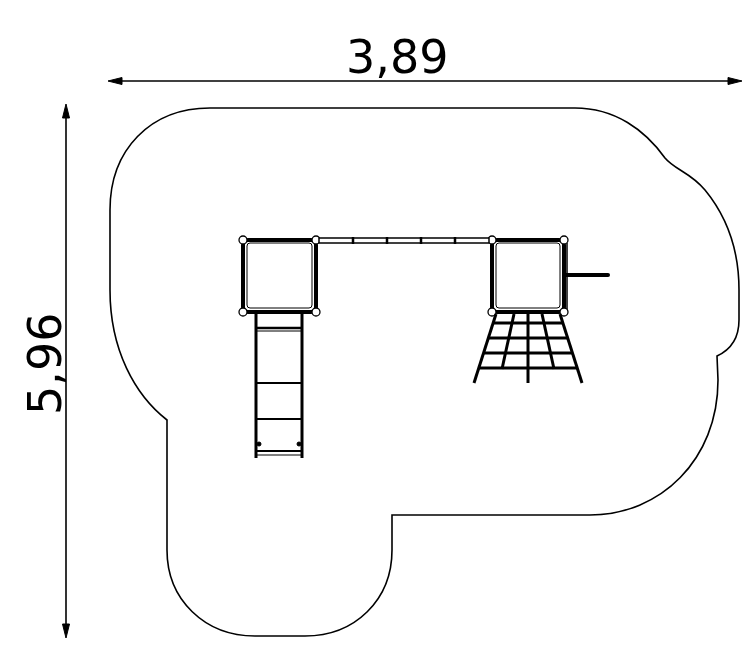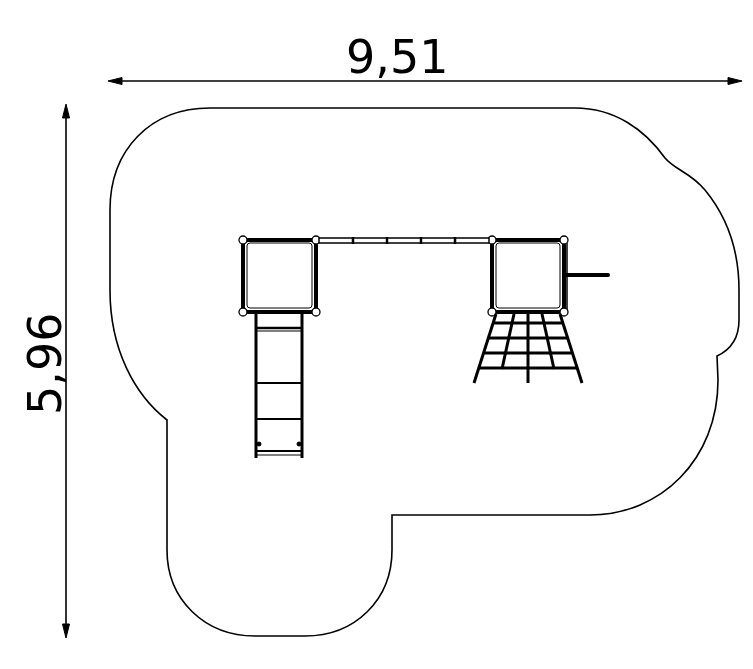--- a/index.html
+++ b/index.html
@@ -5,21 +5,21 @@
     html, body { margin: 0; padding: 0; background: #ffffff; }
     body { width: 753px; height: 669px; position: relative; overflow: hidden; font-family: "DejaVu Sans", sans-serif; }
     svg.main { position: absolute; left: 0; top: 0; width: 753px; height: 669px; }
     .dim-label { position: absolute; color: #000; font-family: "DejaVu Sans", sans-serif; font-size: 46px; line-height: 1; }
     .dim-label.top { left: 346px; top: 34px; }
     .dim-label.left { left: 22px; top: 415px; transform-origin: left top; transform: rotate(-90deg); }
   </style>
 </head>
 <body>
 
-<div class="dim-label top">9,51</div>
+<div class="dim-label top">3,89</div>
 <div class="dim-label left">5,96</div>
 
 <svg class="main" viewBox="0 0 753 669" xmlns="http://www.w3.org/2000/svg">
 
   <g stroke="#000" fill="#000">
     <line x1="112" y1="81" x2="738" y2="81" stroke-width="1.6"></line>
     <polygon points="108,81 122,77.5 122,84.5"></polygon>
     <polygon points="742,81 728,77.5 728,84.5"></polygon>
   </g>
 

